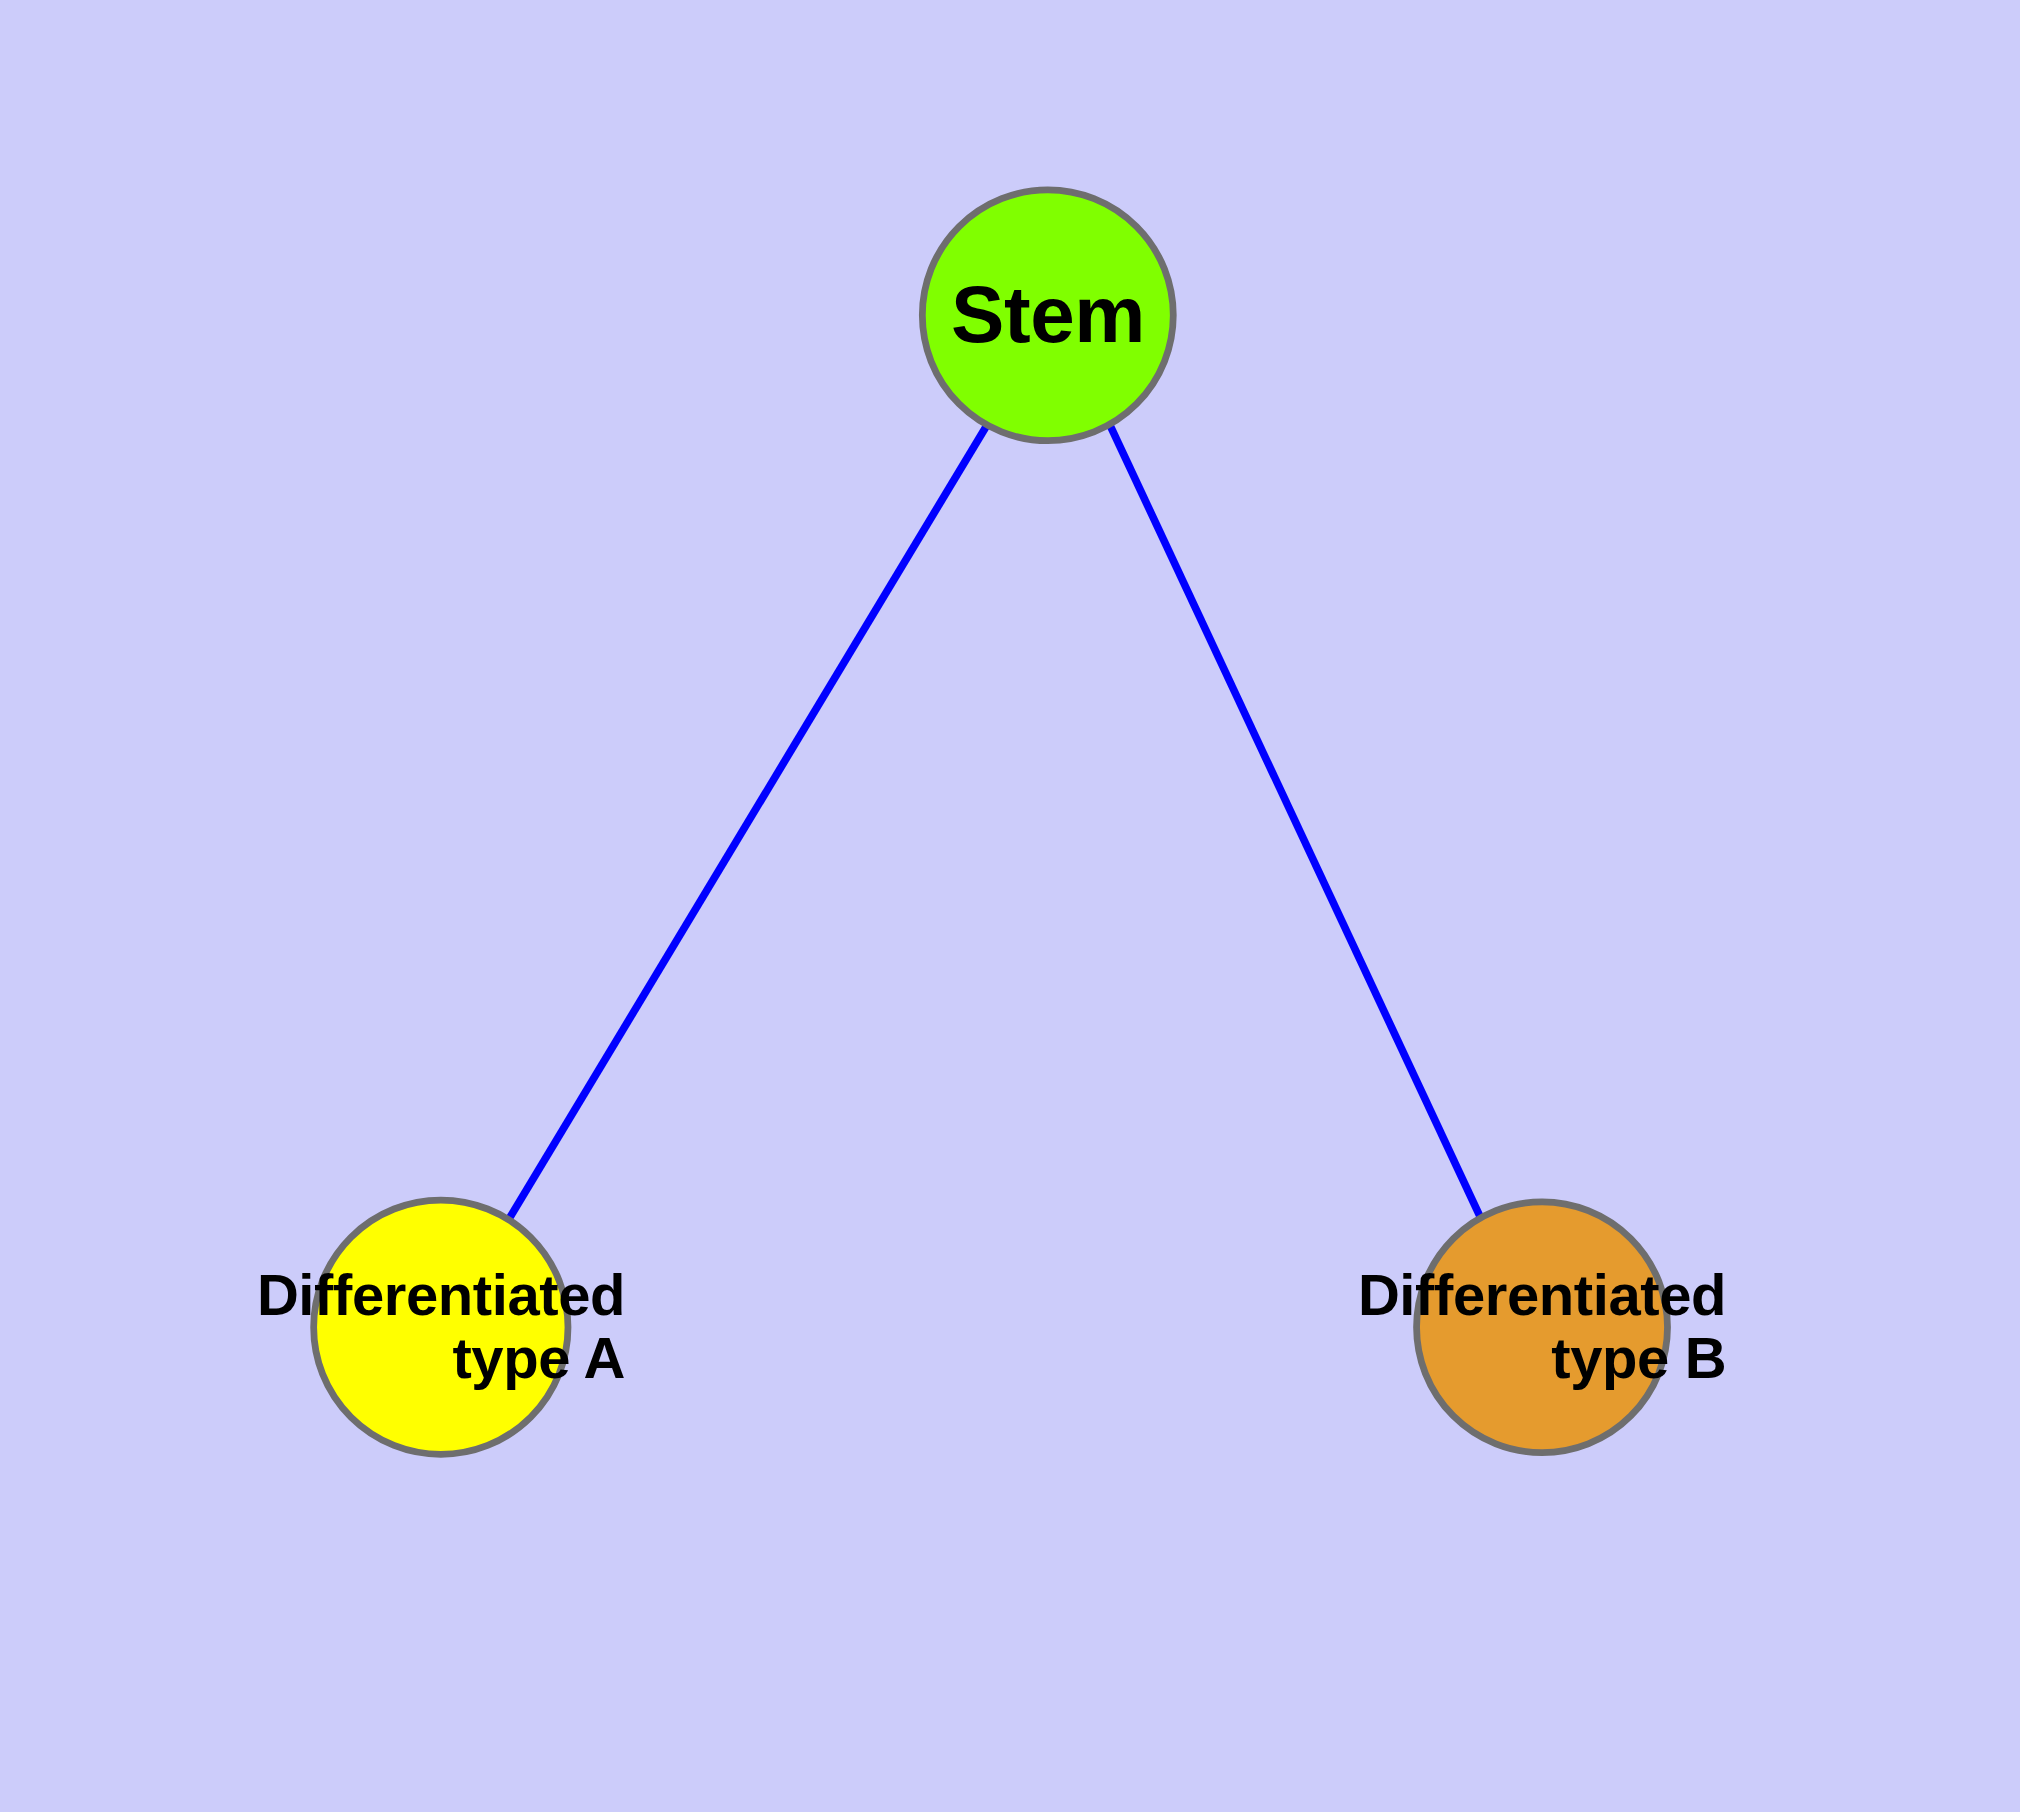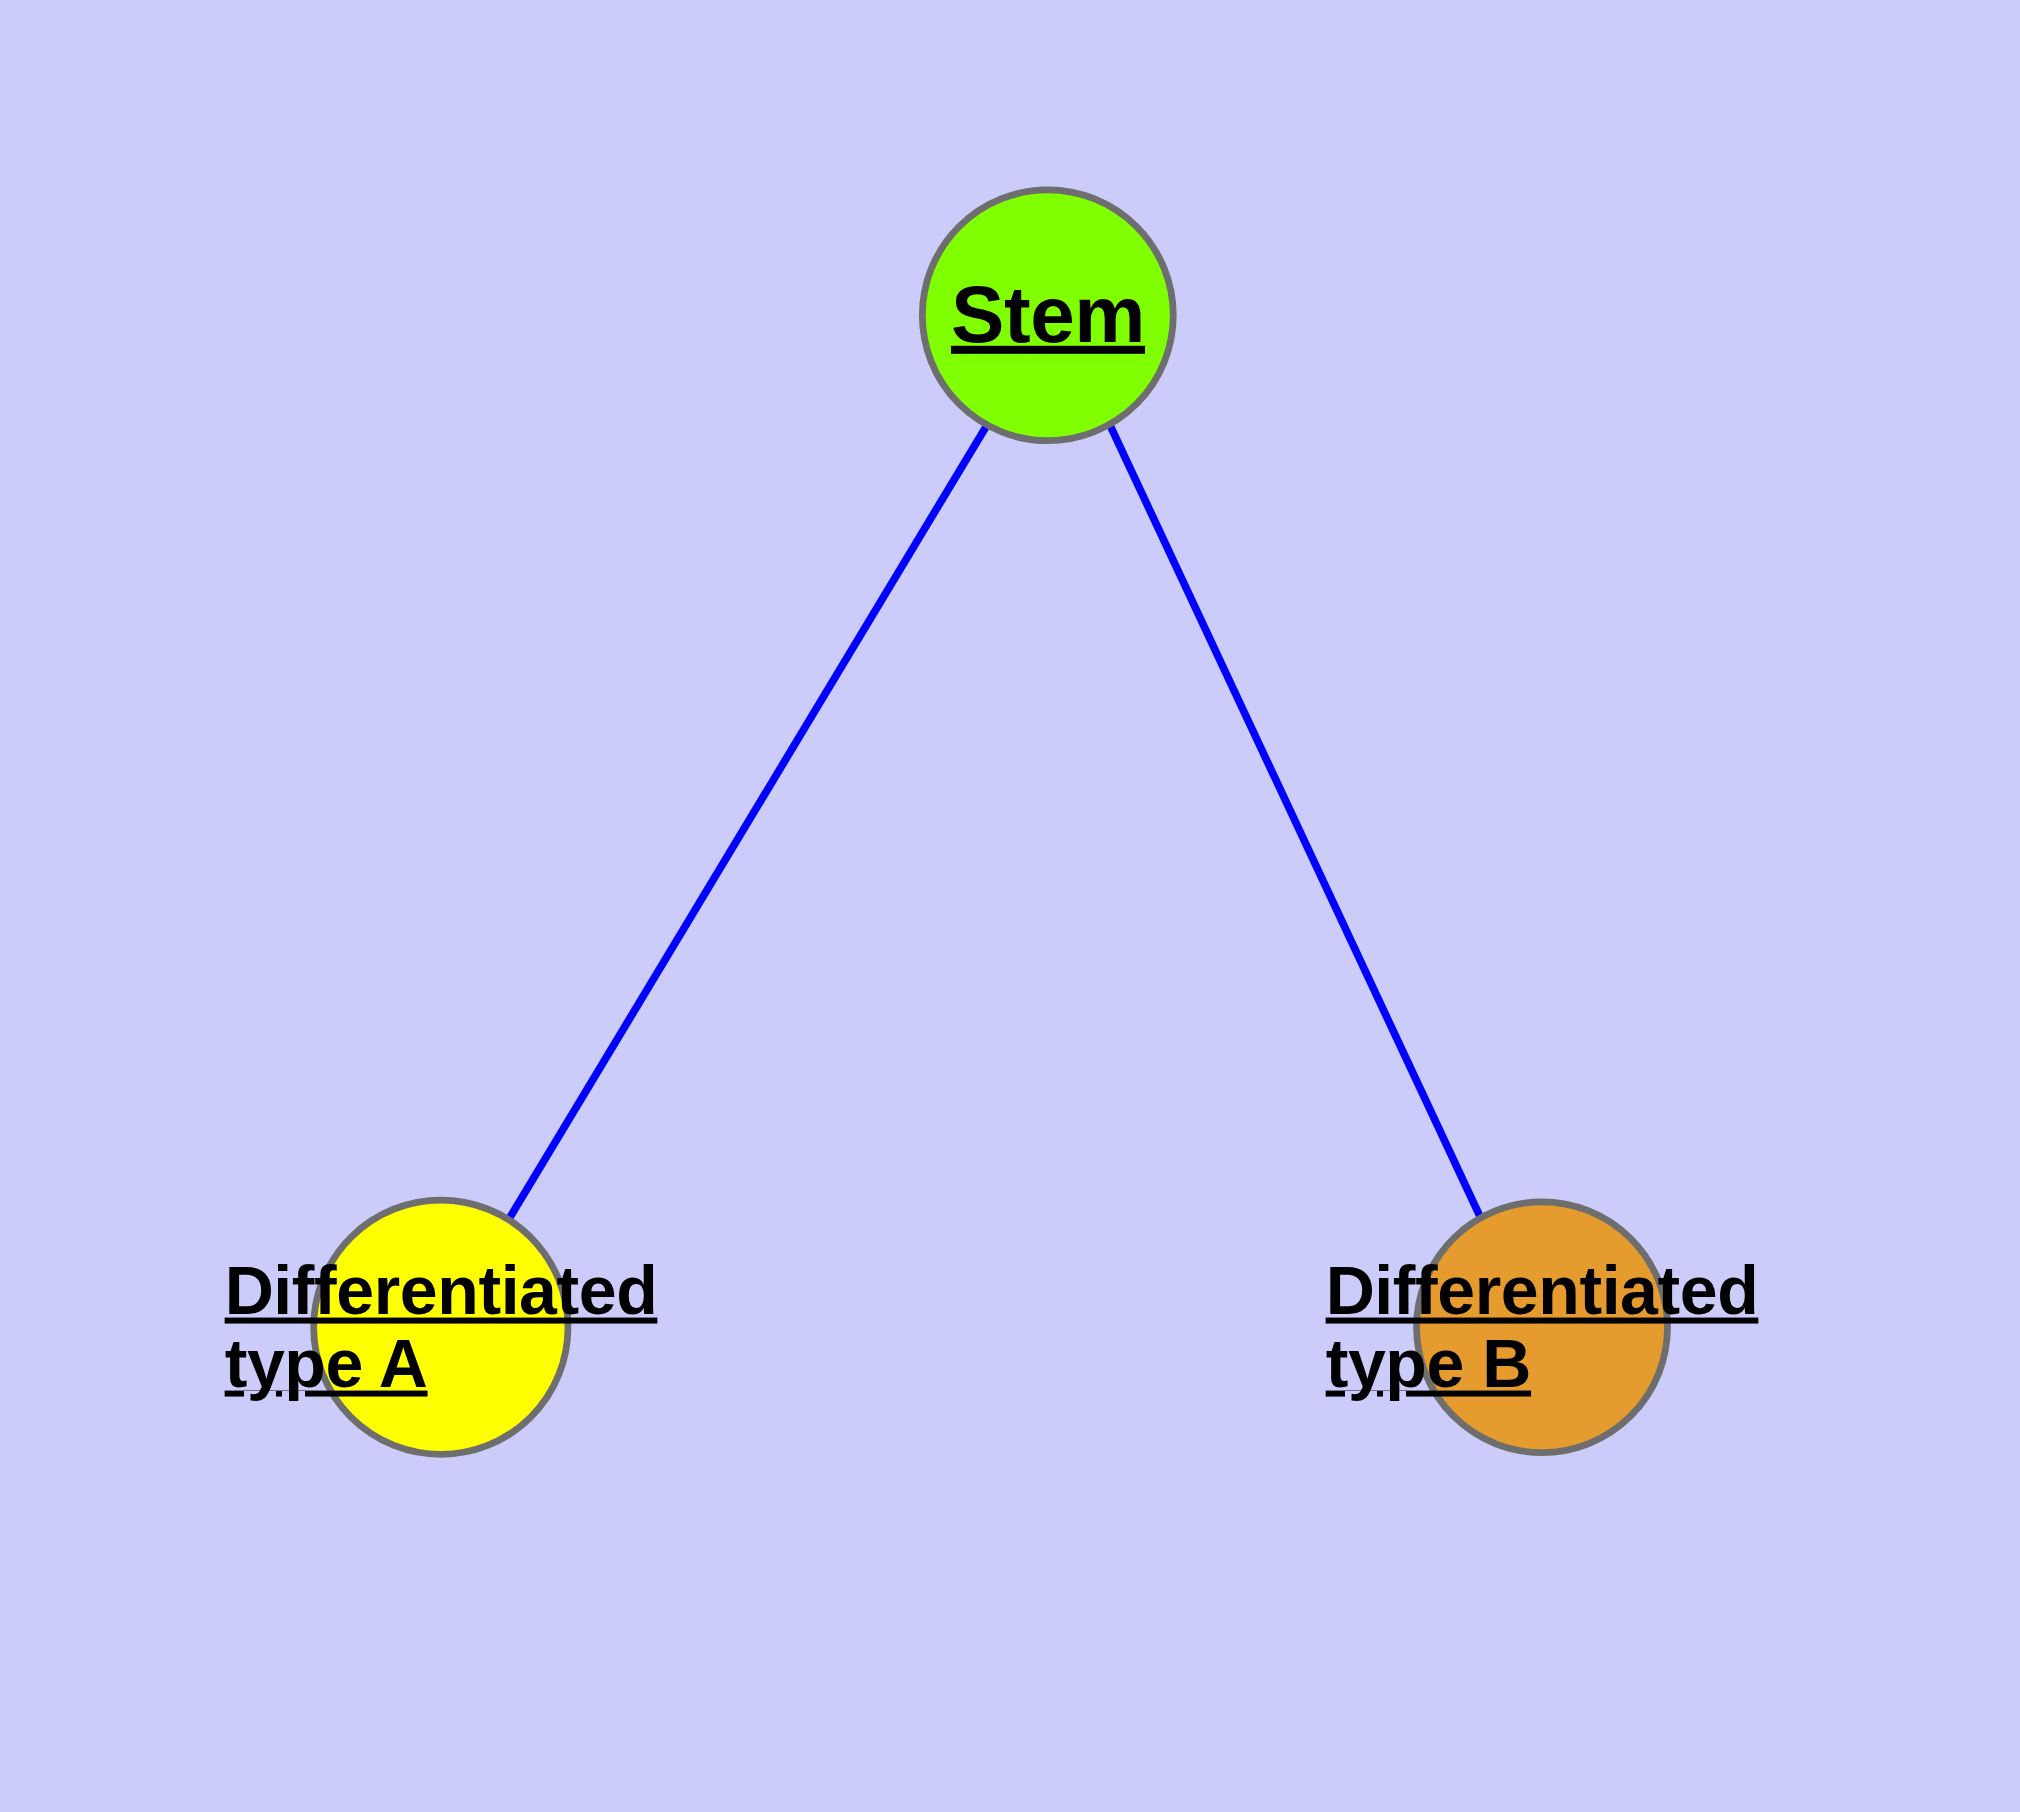--- a/index.html
+++ b/index.html
@@ -21,35 +21,34 @@
     width: 100%; height: 100%;
   }
   #graph-svg {
     position: absolute;
     left: 0; top: 0;
     width: 2021px;
     height: 1812px;
   }
   .node-label {
     position: absolute;
-    text-align: left;
+    text-align: right;
     font-weight: bold;
     color: #000000;
     white-space: pre;
     line-height: 1.08;
     letter-spacing: -0.4px;
     transform: translate(-50%, -50%);
     pointer-events: none;
-    text-decoration: underline;
   }
   .node-label.single {
     font-size: 80px;
   }
   .node-label.double {
-    font-size: 68px;
+    font-size: 58px;
   }
 </style>
 </head>
 <body>
 
 <div id="canvas" style="width: 2021px; height: 1812px;">
 
   <div id="bg-rect" style="background: rgb(204, 204, 250);"></div>
 
   <svg id="graph-svg" viewBox="0 0 2384 2138" preserveAspectRatio="none" xmlns="http://www.w3.org/2000/svg">

